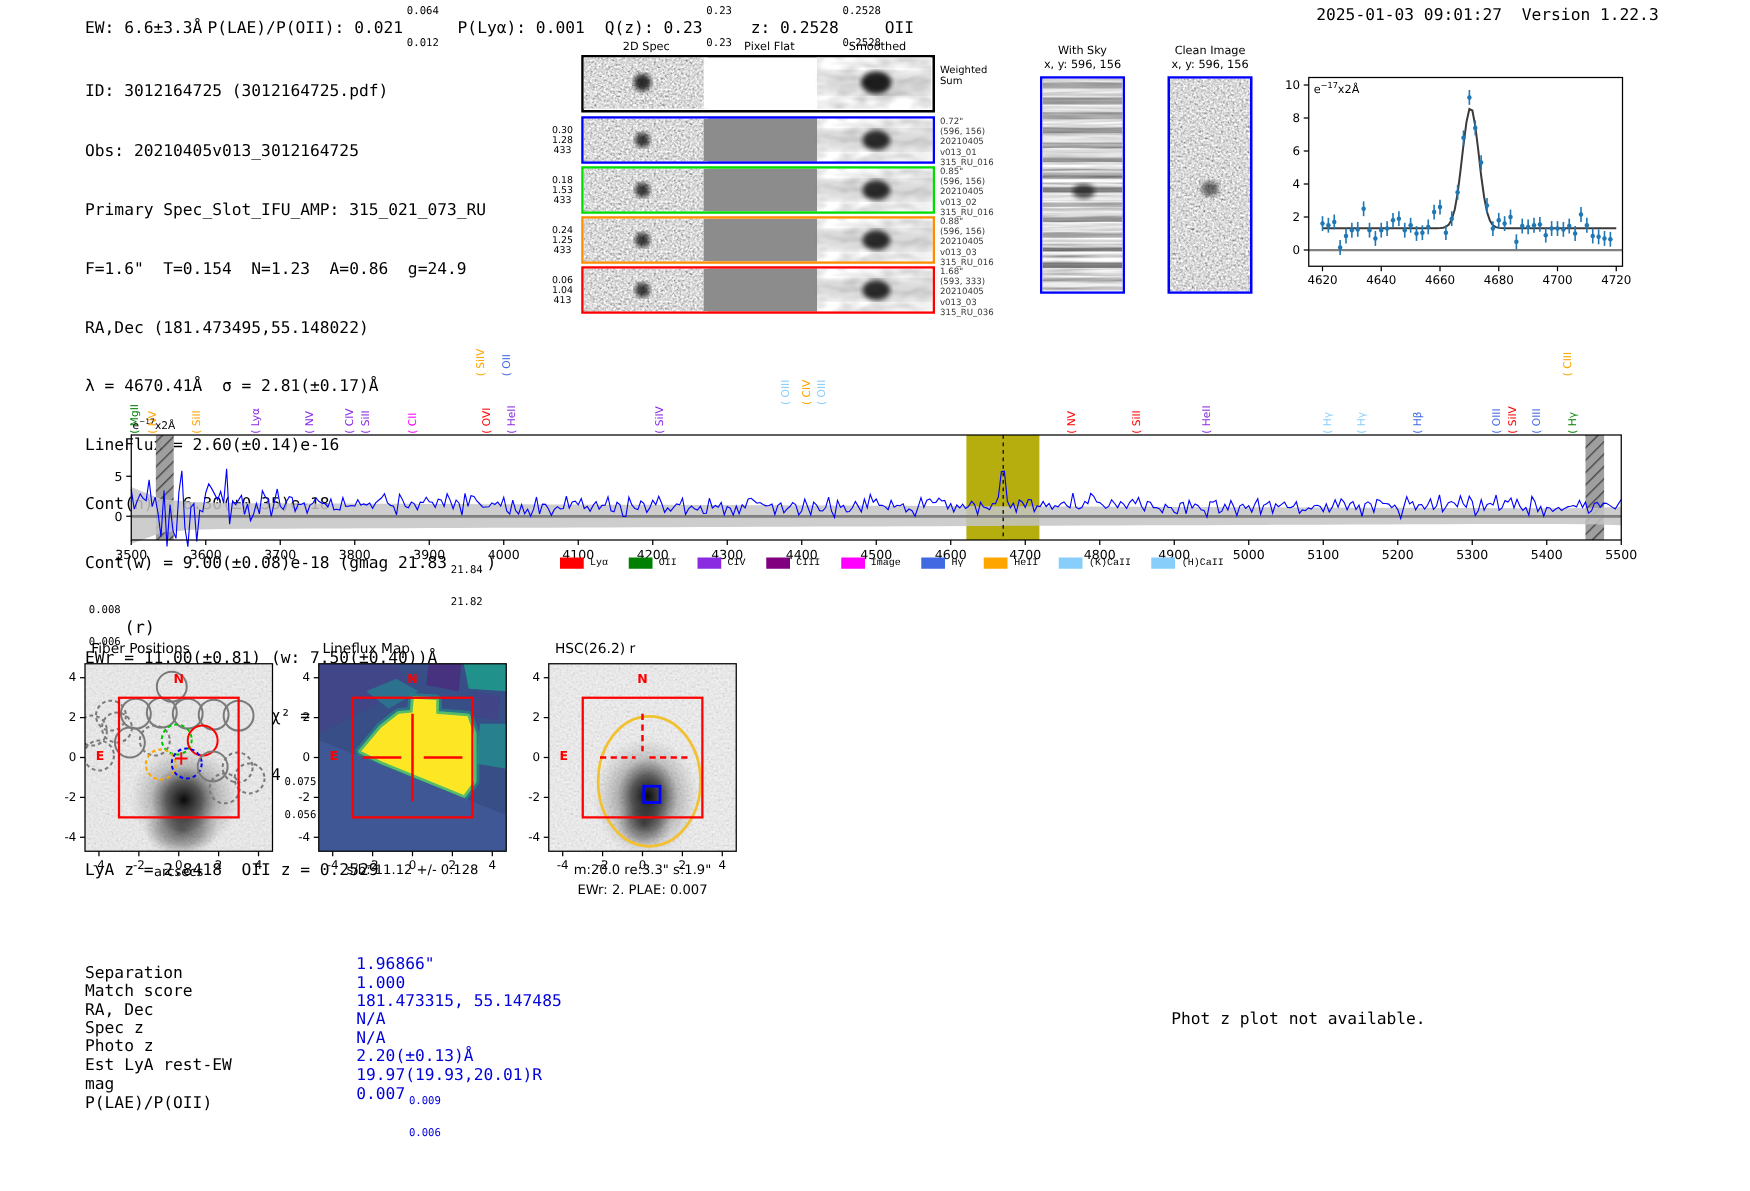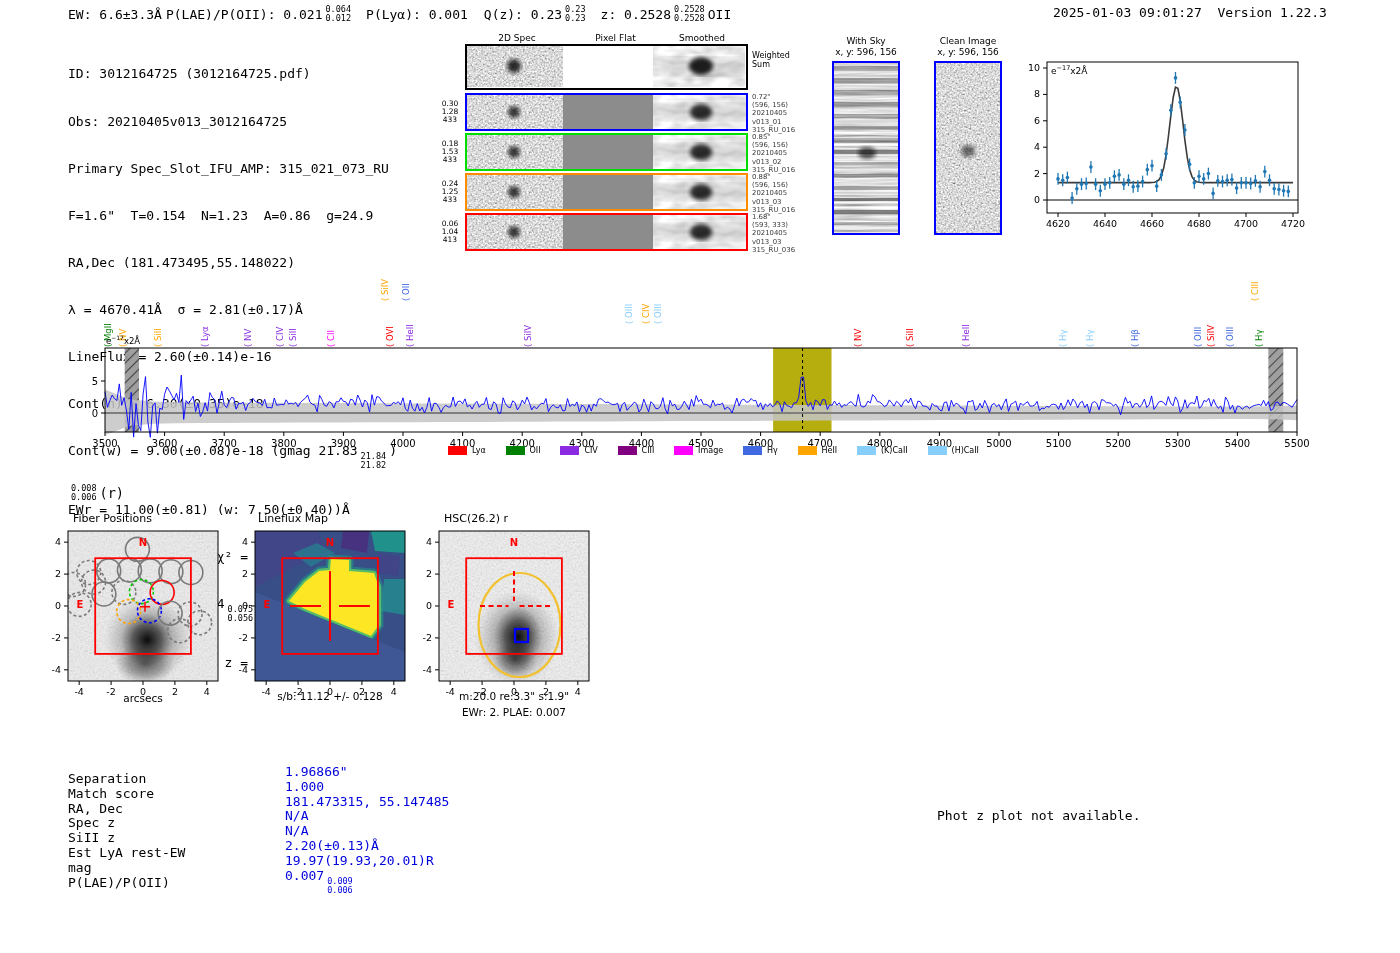--- a/index.html
+++ b/index.html
@@ -2,32 +2,32 @@
 <html><head>
 <meta charset="utf-8">
 <style>
   html,body{margin:0;padding:0;background:#fff;}
   #page{position:relative;width:1400px;height:953px;background:#fff;overflow:hidden;
         font-family:"DejaVu Sans",sans-serif;color:#000;}
   .abs{position:absolute;}
   .mono{font-family:"DejaVu Sans Mono",monospace;}
   .pre{white-space:pre;}
   .frac{display:inline-flex;flex-direction:column;font-size:8.5px;line-height:1.08;
-        vertical-align:-4px;margin:0 3px;font-family:"DejaVu Sans Mono",monospace;}
+        vertical-align:-4px;margin:0 3px;font-family:"DejaVu Sans Mono",monospace;gap:17px;}
   .frac span{display:block;}
   .ttl{font-size:9px;text-align:center;}
   .plot-title{font-size:11px;text-align:left;}
   .xlab{font-size:10.5px;text-align:center;}
   .rowlab-l{font-size:7.5px;line-height:8px;text-align:center;}
   .rowlab-r{font-size:6.9px;line-height:8.2px;color:#3a3a3a;}
   .blue{color:#0000dd;}
   .linelabel{position:absolute;font-size:8.5px;line-height:9px;transform:rotate(-90deg);
              transform-origin:0 0;white-space:nowrap;pointer-events:none;}
   .legend{display:flex;align-items:center;}
-  .legend .item{display:flex;align-items:center;margin-right:14px;}
+  .legend .item{display:flex;align-items:center;margin-right:14px;font-family:Liberation Mono, monospace;}
   .legend .sw{width:19px;height:9px;margin-right:5px;display:inline-block;}
   .legend .lb{font-size:8px;}
   svg{position:absolute;overflow:visible;}
   svg.clip{overflow:hidden;}
   text{font-family:"DejaVu Sans",sans-serif;}
 </style>
 </head>
 <body>
 
 <div id="page">
@@ -683,21 +683,21 @@
       <text x="13" y="17.169900000000005" text-anchor="end" font-size="9.5">4</text>
     </svg>
   <div class="abs xlab" style="left:424px;top:690px;width:180px;">m:20.0  re:3.3"  s:1.9"</div>
   <div class="abs xlab" style="left:424px;top:706px;width:180px;">EWr: 2. PLAE: 0.007</div>
 
   <div id="tbl-labels" class="abs mono" style="left:68px;top:772px;font-size:13px;line-height:14.8px;">
       <div>Separation</div>
       <div>Match score</div>
       <div>RA, Dec</div>
       <div>Spec z</div>
-      <div>SiII z</div>
+      <div>Photo z</div>
       <div>Est LyA rest-EW</div>
       <div>mag</div>
       <div>P(LAE)/P(OII)</div>
     </div>
   <div id="tbl-values" class="abs mono blue" style="left:285px;top:765px;font-size:13px;line-height:14.8px;">
       <div><span>1.96866"</span></div>
       <div><span>1.000</span></div>
       <div><span>181.473315, 55.147485</span></div>
       <div><span>N/A</span></div>
       <div><span>N/A</span></div>

